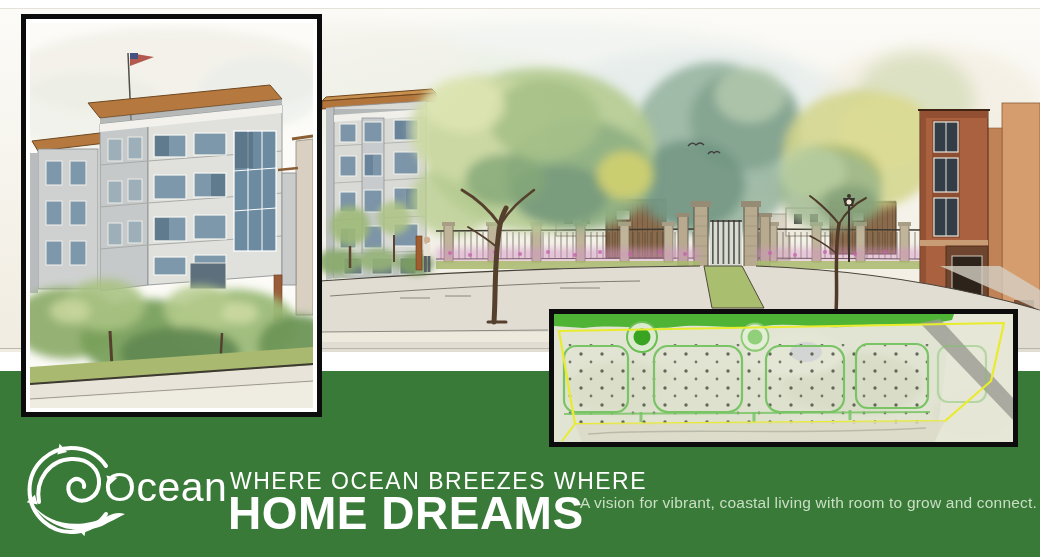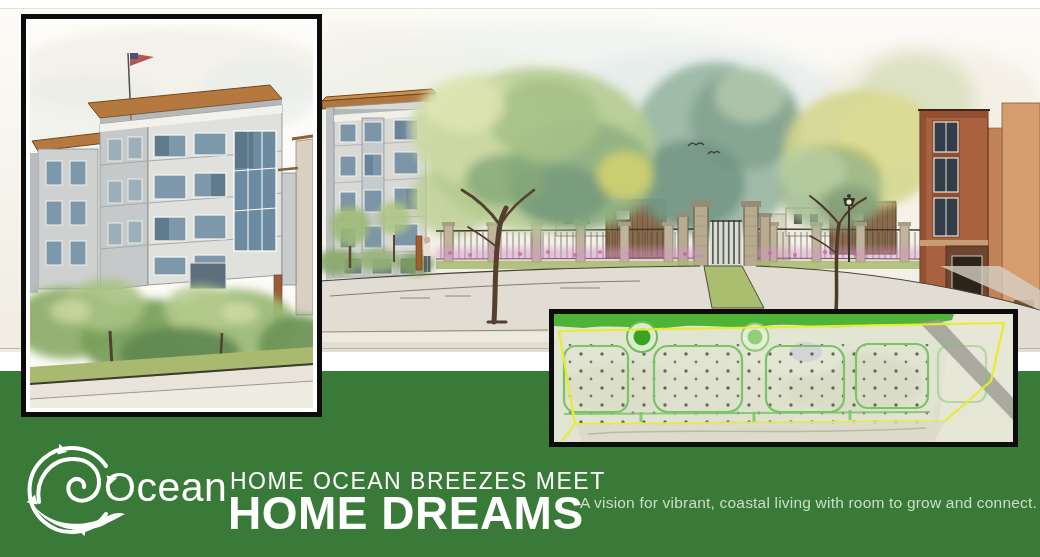--- a/index.html
+++ b/index.html
@@ -458,18 +458,18 @@
       <g transform="rotate(-15,50,49)" fill="#ffffff">
         <polygon points="50,1 45,11 55,11"></polygon>
         <polygon points="50,97 45,87 55,87"></polygon>
         <polygon points="3,49 13,44 13,54"></polygon>
         <polygon points="97,49 87,44 87,54"></polygon>
       </g>
       <path d="M17,61 C13,38 28,19 49,18 C67,17 78,29 77,43 C76,56 63,63 53,58 C45,54 44,43 51,39 C56,36 63,40 62,46" stroke="#ffffff" stroke-width="4" fill="none" stroke-linecap="round"></path>
       <path d="M11,64 C26,82 55,90 86,75 C92,72 97,71 103,73 C96,77 89,80 80,85 C55,95 25,86 11,64 Z" fill="#ffffff"></path>
     </svg>
     <div class="brand brand-ocean">Ocean</div>
-    <div class="kicker">HOME OCEAN BREEZES MEET</div>
+    <div class="kicker">WHERE OCEAN BREEZES WHERE</div>
     <div class="headline">HOME DREAMS</div>
     <div class="tagline">A vision for vibrant, coastal living with room to grow and connect.</div>
   </div>
 
 </div>
 
 </body></html>

